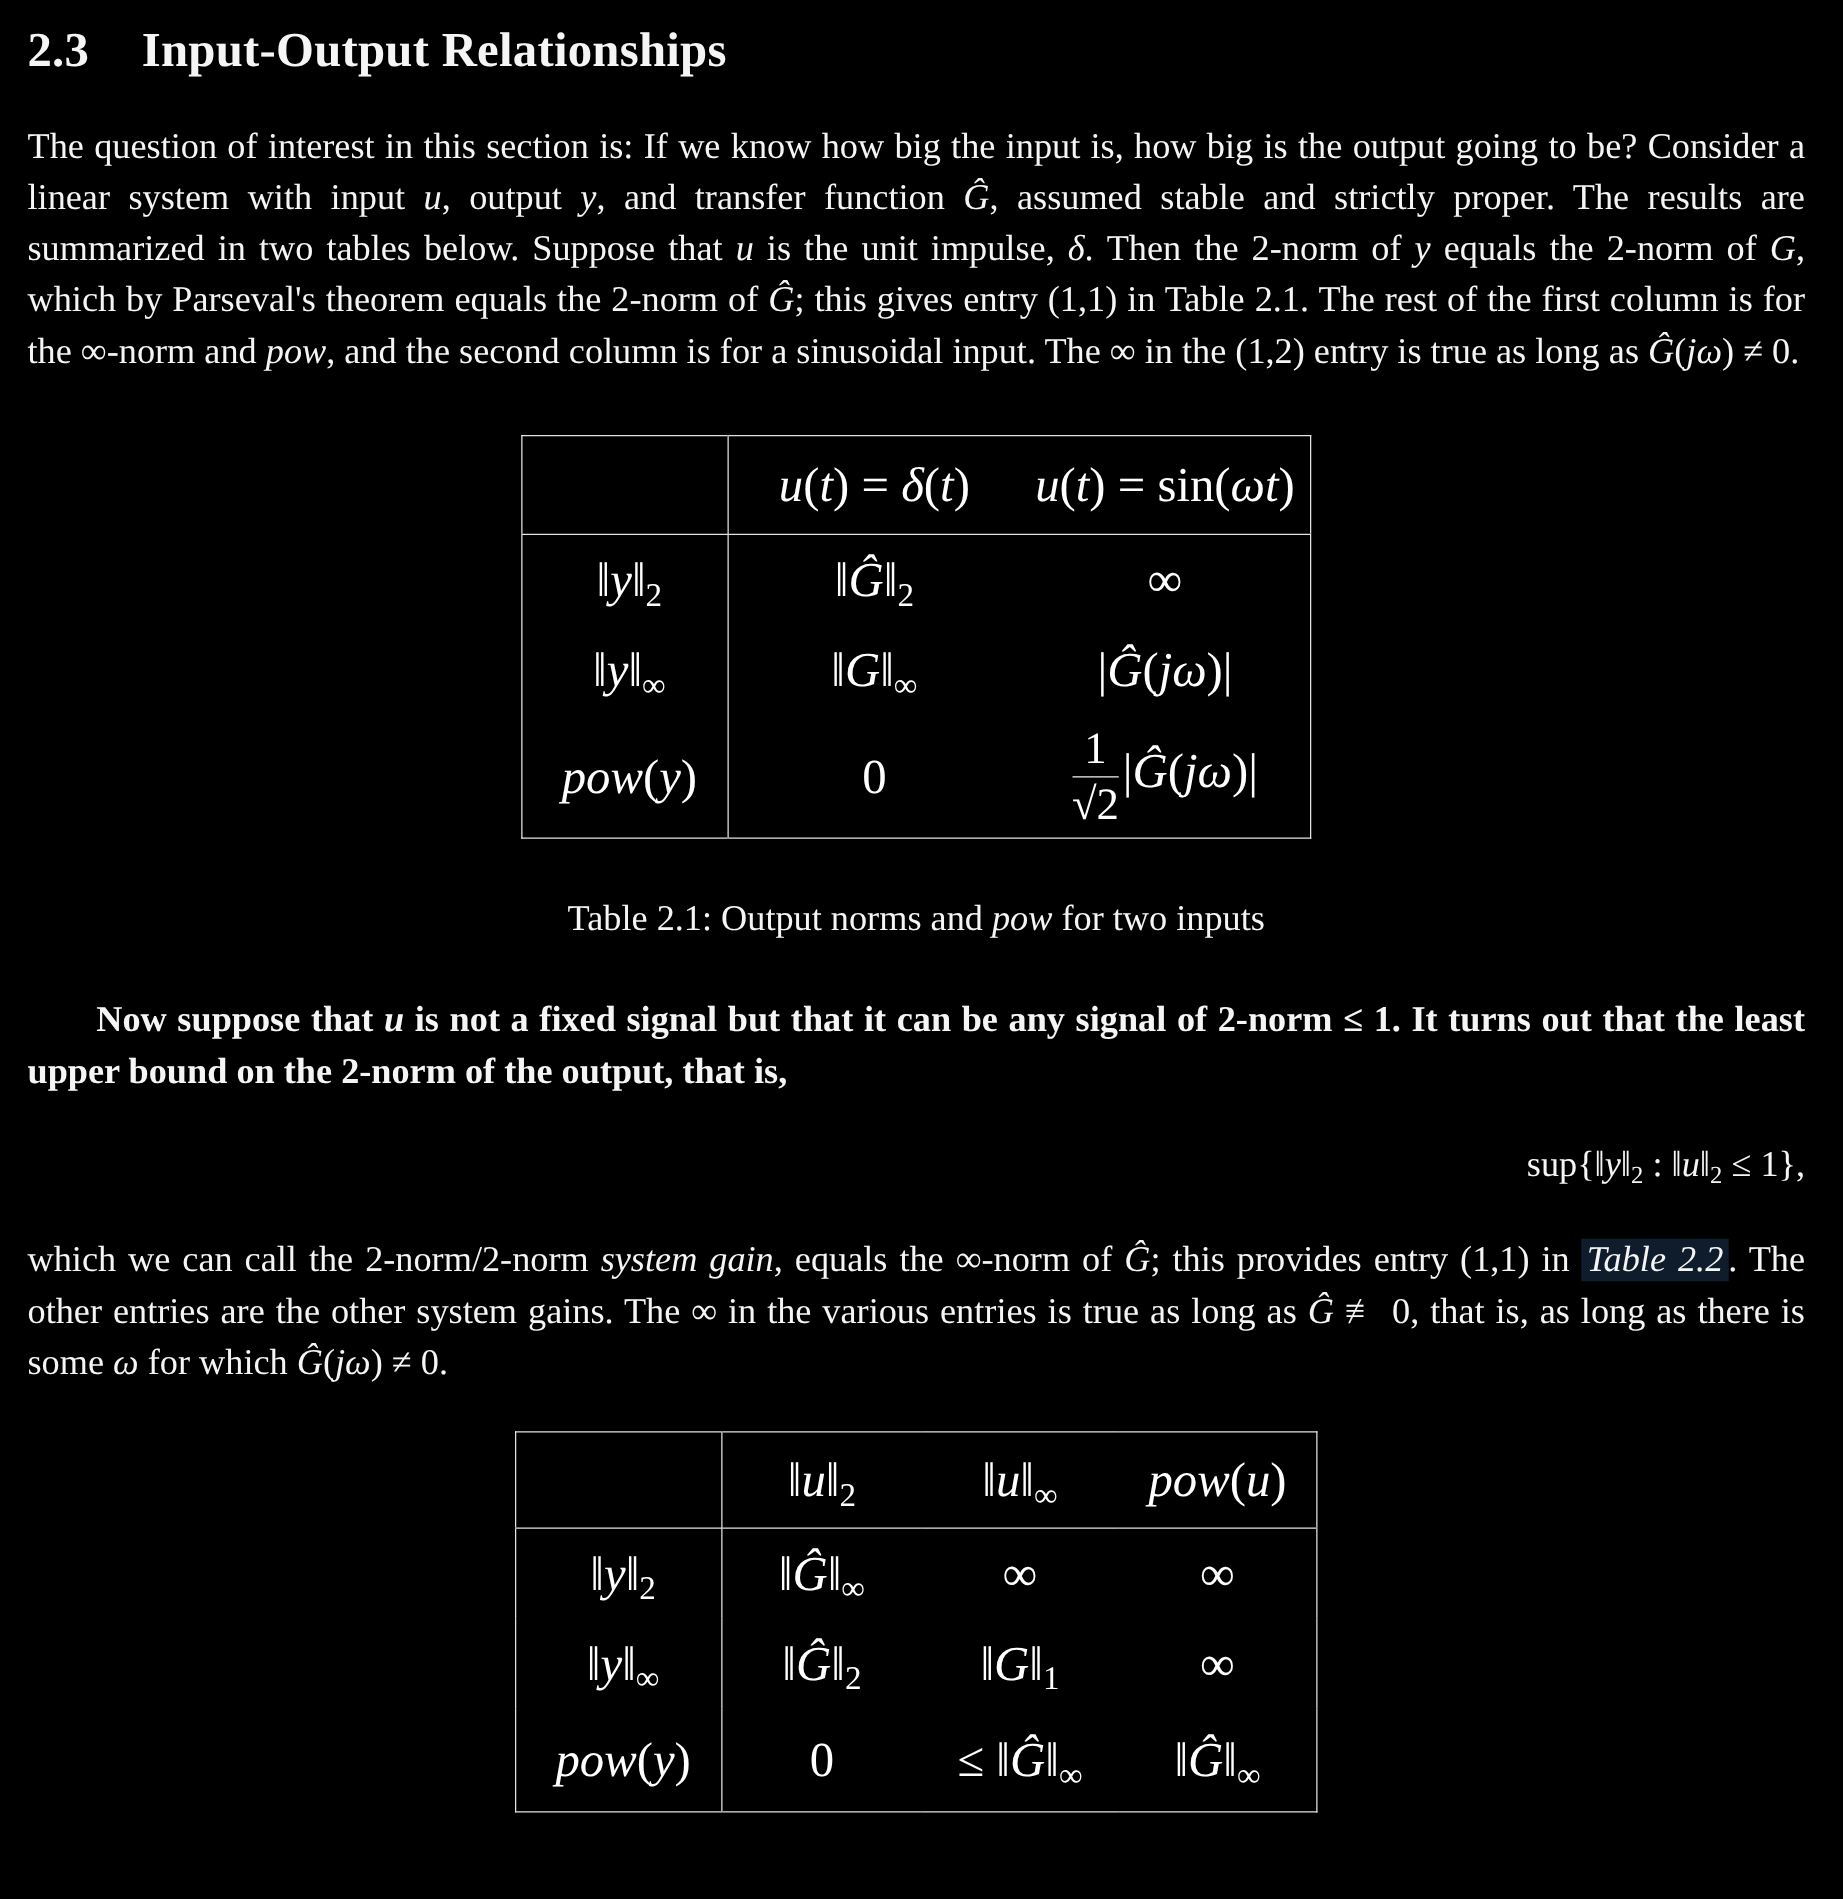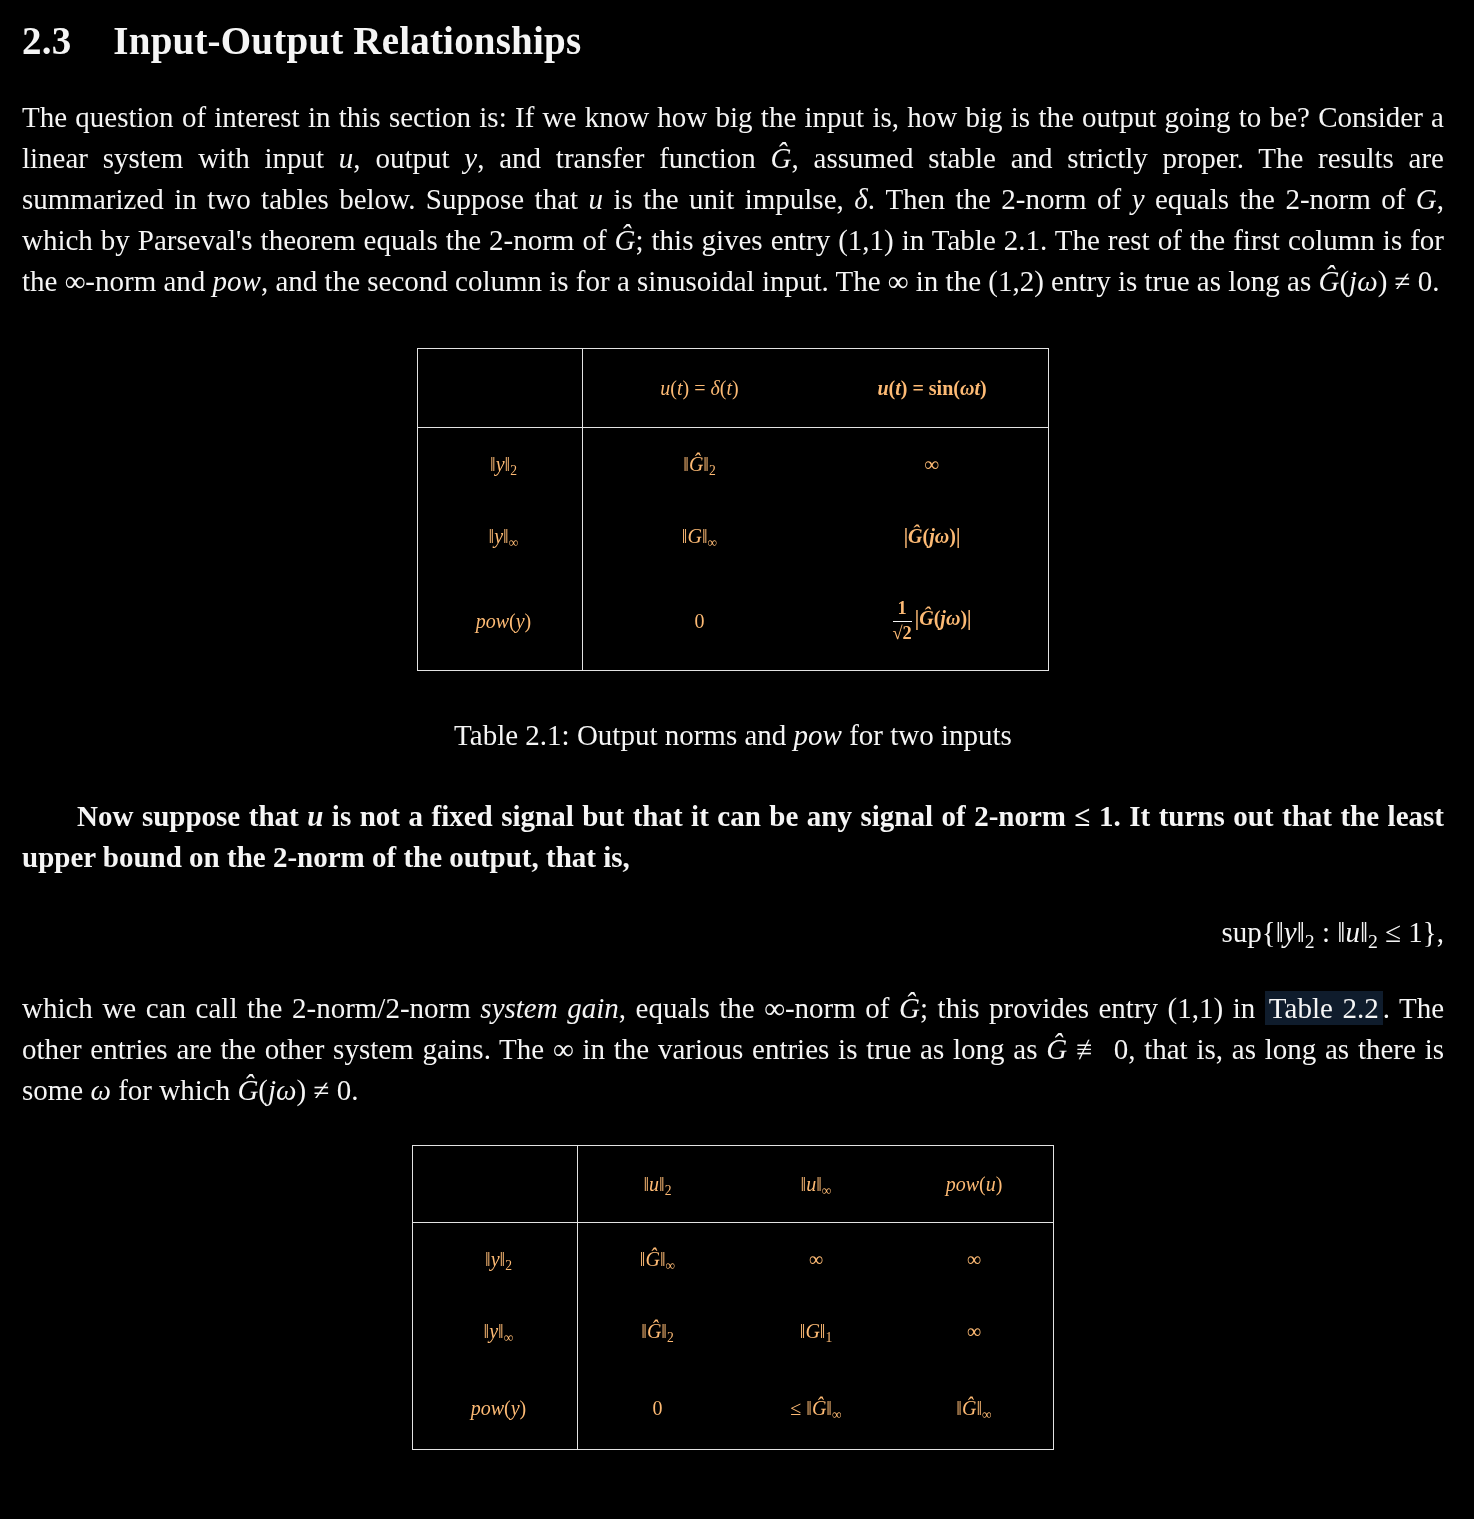--- a/index.html
+++ b/index.html
@@ -38,43 +38,43 @@
   }
   .p3 { margin-top: 34px; }
   sub {
     font-size: 0.68em;
     vertical-align: -0.28em;
     line-height: 0;
   }
   table {
     border-collapse: collapse;
     margin: 0 auto;
-    font-size: 20px;
-    color: #fdba74;
+    font-size: 39px;
+    color: #ffffff;
   }
   .tbl-wrap-1 { margin-top: 46px; }
   .tbl-wrap-2 { margin-top: 34px; }
   th, td {
     font-weight: normal;
     text-align: center;
     padding: 6px 10px;
   }
   td.lbl, th.lbl {
     text-align: center;
     padding-left: 17px;
     border-right: 1.5px solid #e3e3e3;
   }
   table { border: 1.5px solid #e3e3e3; }
   thead th { border-bottom: 1.5px solid #e3e3e3; }
   .t1 th { height: 66px; }
   .t1 td { height: 60px; }
   .t1 tr.pow-row td { height: 86px; }
   .t1 .c1 { width: 137px; }
   .t1 .c2 { width: 213px; }
-  .t1 .c3 { width: 212px; font-weight: bold; }
+  .t1 .c3 { width: 212px; }
   .t2 th { height: 64px; }
   .t2 td { height: 60px; }
   .t2 tr.pow-row td { height: 70px; }
   .t2 .c1 { width: 137px; }
   .t2 .c2 { width: 139px; }
   .t2 .c3 { width: 138px; }
   .t2 .c4 { width: 138px; }
   .caption {
     text-align: center;
     margin-top: 44px;
@@ -90,20 +90,21 @@
   }
   .frac .num {
     display: block;
     border-bottom: 1.5px solid #f5f5f5;
     padding: 0 3px 1px 3px;
   }
   .frac .den { display: block; padding-top: 1px; }
   .link-hl {
     background: #0f1c2c;
     padding: 1px 4px;
+    font-style: italic;
   }
 </style>
 </head>
 <body>
 
 <h1 class="heading">
   <span class="sec-num">2.3</span><span>Input-Output Relationships</span>
 </h1>
 
 <p>The question of interest in this section is: If we know how big the input is, how big is the output going to be?  Consider a linear system with input <i>u</i>, output <i>y</i>, and transfer function <i>Ĝ</i>, assumed stable and strictly proper.  The results are summarized in two tables below.  Suppose that <i>u</i> is the unit impulse, <i>δ</i>.  Then the 2-norm of <i>y</i> equals the 2-norm of <i>G</i>, which by Parseval's theorem equals the 2-norm of <i>Ĝ</i>; this gives entry (1,1) in Table 2.1.  The rest of the first column is for the ∞-norm and <i>pow</i>, and the second column is for a sinusoidal input.  The ∞ in the (1,2) entry is true as long as <i>Ĝ</i>(<i>jω</i>) ≠ 0.</p>

